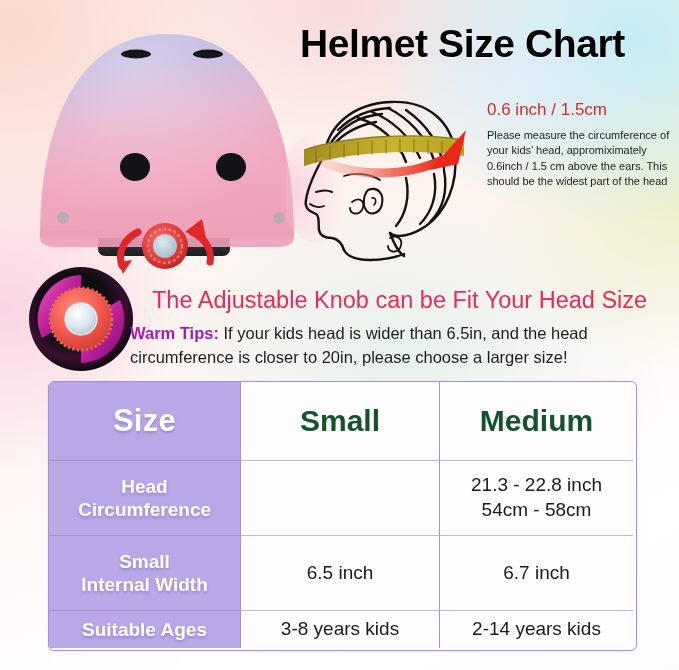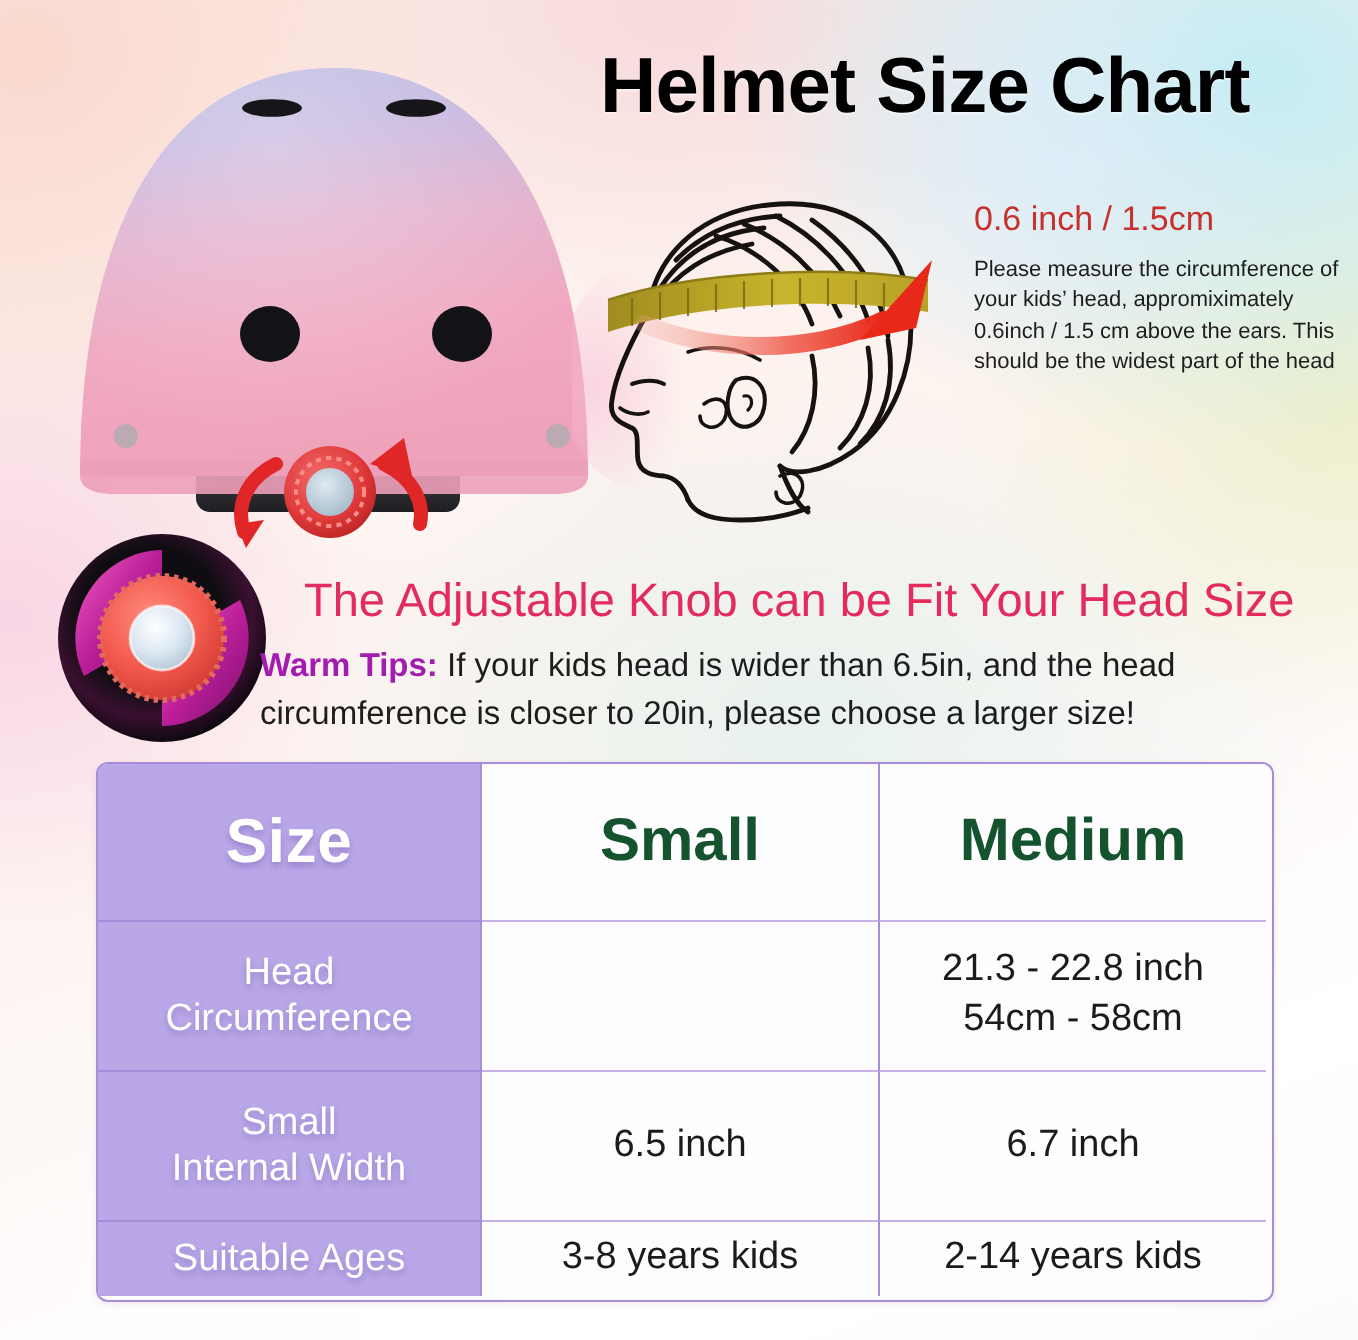--- a/index.html
+++ b/index.html
@@ -93,21 +93,21 @@
       border-right:1.4px solid #a78cd9;}
   .c1{width:199px;border-right:1.4px solid #a78cd9;background:#fdfcfe;}
   .c2{width:193px;background:#fdfcfe;}
   .trow.r0 .c0,.trow.r1 .c0,.trow.r2 .c0{border-bottom:1.4px solid #a78cd9;}
   .trow.r0 .c1,.trow.r1 .c1,.trow.r2 .c1,
   .trow.r0 .c2,.trow.r1 .c2,.trow.r2 .c2{border-bottom:1.4px solid #c4b2e8;}
 
   .hdr-size{font-size:31px;font-weight:bold;letter-spacing:.3px;
             text-shadow:0 2px 3px rgba(90,60,150,.33);}
   .hdr-col{font-size:30px;font-weight:bold;color:#14532d;}
-  .rh{font-size:19px;font-weight:normal;line-height:1.22;
+  .rh{font-size:19px;font-weight:bold;line-height:1.22;
       text-shadow:0 2px 3px rgba(90,60,150,.33);}
   .cell{font-size:19px;color:#1b1b1b;line-height:1.30;}
 </style>
 </head>
 <body>
 
 <div id="page">
 
   <div class="bg bg-base"></div>
   <div class="bg bg-soft"></div>

